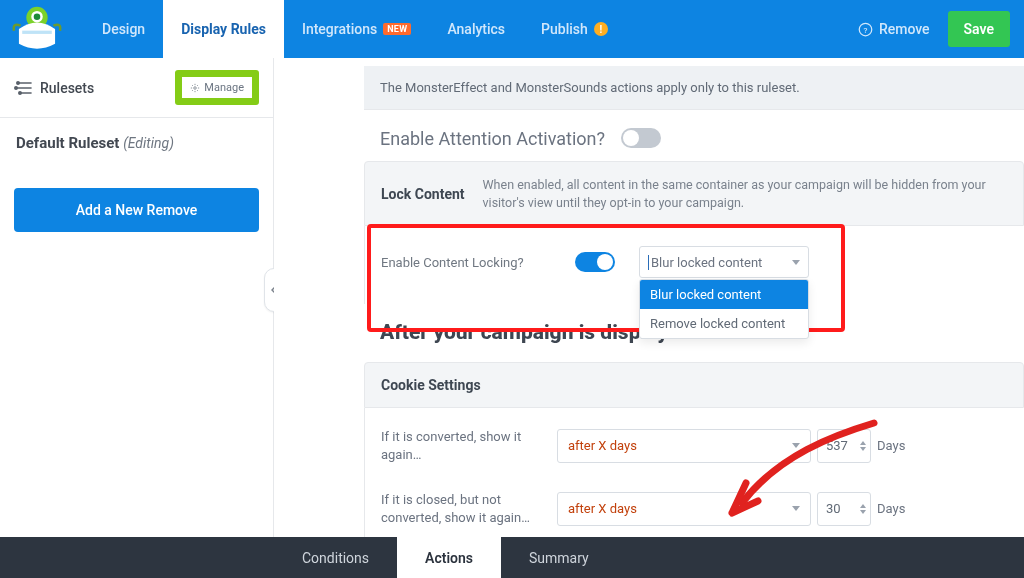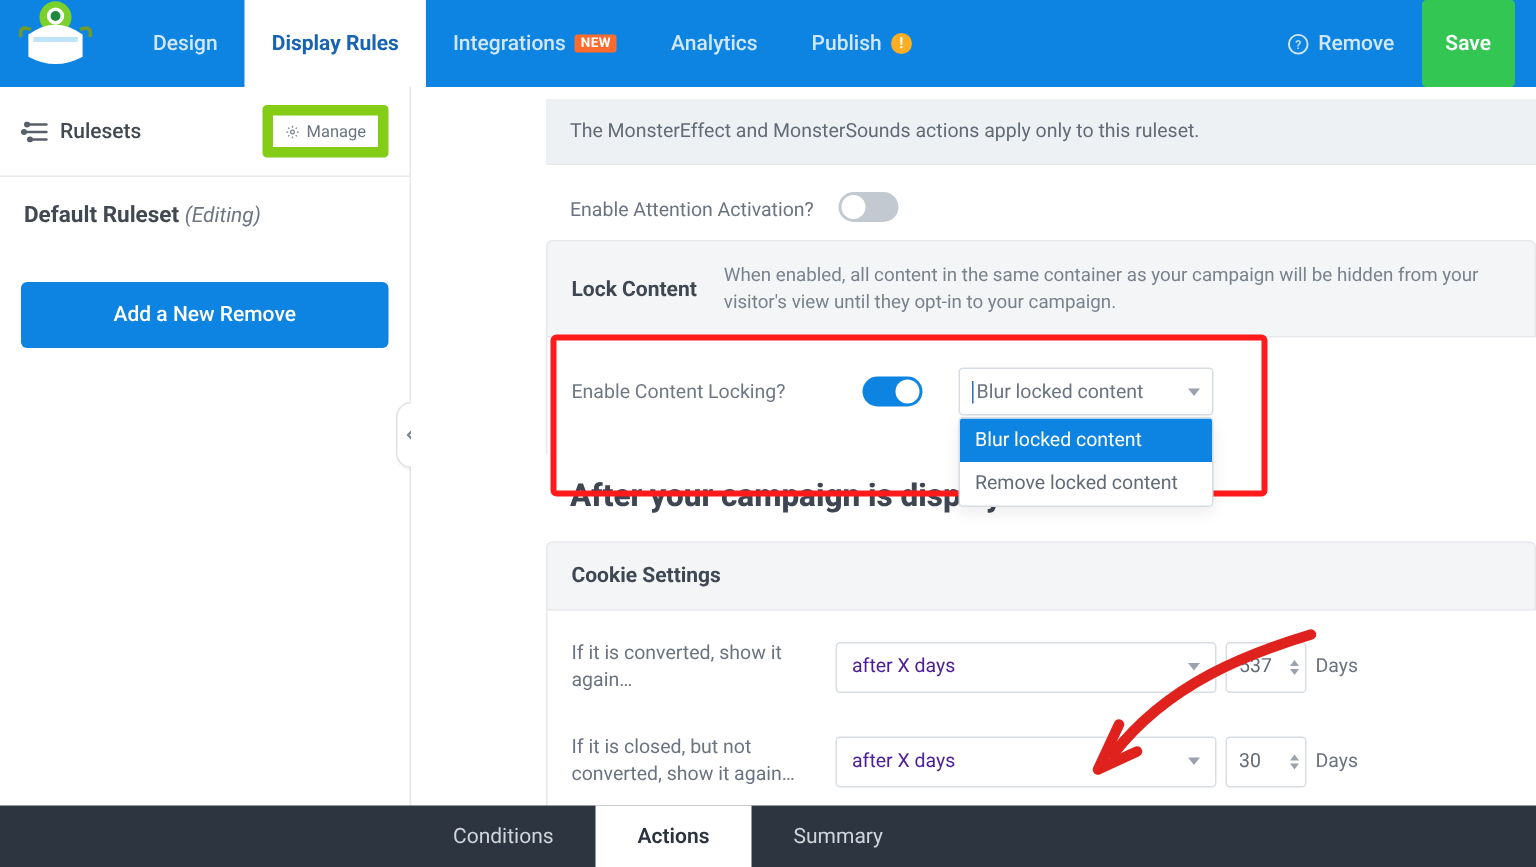--- a/index.html
+++ b/index.html
@@ -1,19 +1,19 @@
 <!DOCTYPE html>
 <html><head>
 <meta charset="utf-8">
 <style>
   * { box-sizing: border-box; margin: 0; padding: 0; font-family: -apple-system, BlinkMacSystemFont, "Segoe UI", Roboto, Helvetica, Arial, sans-serif; }
   html, body { width: 1024px; height: 578px; overflow: hidden; background: #fff; }
 
   
-  .topnav { height: 58px; background: #0d84e2; display: flex; padding: 0 14px 0 10px; color: #cfe5fb; font-size: 14px; }
+  .topnav { height: 58px; background: #0d84e2; display: flex; align-items: center; padding: 0 14px 0 10px; color: #cfe5fb; font-size: 14px; }
   .logo { width: 54px; height: 46px; margin-right: 20px; display:flex; align-items:center; justify-content:center; }
   .logo svg{display:block}
   .tabs { display: flex; align-items: stretch; height: 100%; }
   .tab-item { display: flex; align-items: center; padding: 0 18px; cursor: pointer; color: #d1e7fb; font-weight: 500; position:relative; }
   .tab-item.active { background: #fff; color: #1964b0; font-weight: 700; }
   .badge-new { background: #ff6a2d; color:#fff; font-size:9px; font-weight:700; padding:1px 4px; border-radius:2px; margin-left:6px; letter-spacing:.3px;}
   .badge-warn { display:inline-flex; width:14px; height:14px; border-radius:50%; background:#ffae22; color:#fff; font-size:10px; align-items:center; justify-content:center; margin-left:6px; font-weight:700;}
   .spacer { flex:1; }
   .support { display:flex; align-items:center; gap:6px; margin-right:18px; color:#d1e7fb; font-weight:500; cursor:pointer; }
   .save { background:#33c653; color:#fff; border:none; padding:10px 16px; border-radius:3px; font-size:14px; font-weight:600; cursor:pointer; }
@@ -27,21 +27,21 @@
   .manage-btn { border:7px solid #84cc16; color:#6b7582; background:#fff; font-size:11px; padding:4px 8px; border-radius:3px; cursor:pointer; display:flex; align-items:center; gap:4px;}
   .ruleset-name { padding:16px 16px; color:#424851; font-size:15px; font-weight:700; }
   .ruleset-name .editing{ font-weight:400; font-style:italic; color:#6e7681; font-size:14px;}
   .add-ruleset { margin:20px 14px; background:#0d84e2; color:#fff; border:none; padding:14px 10px; border-radius:4px; font-size:14px; font-weight:500; cursor:pointer; }
   .collapse-caret { position:absolute; right:-11px; top:210px; width:20px; height:44px; background:#fff; border:1px solid #e0e4e9; border-radius:10px 0 0 10px; display:flex; align-items:center; justify-content:center; color:#7b828c; cursor:pointer; font-size:11px; box-shadow:0 1px 2px rgba(0,0,0,.06);}
 
   
   .main { flex:1; padding:0; background:#fff; overflow:hidden; position:relative; }
   .narrow-col { padding-left:90px; padding-top:8px; }
   .info-strip { background:#eef1f4; color:#616a76; font-size:13px; padding:14px 16px; border-bottom:1px solid #e6e8eb; }
-  .row-line { display:flex; align-items:flex-end; gap:16px; padding:18px 0 12px 16px; font-size:13px; color:#6b7380; }
+  .row-line { display:flex; align-items:flex-start; gap:16px; padding:18px 0 12px 16px; font-size:18px; color:#6b7380; }
   .toggle { width:40px; height:20px; border-radius:10px; position:relative; cursor:pointer; }
   .toggle.off{ background:#c3c9d1; }
   .toggle.on{ background:#0d84e2; }
   .toggle::after{ content:""; position:absolute; width:16px; height:16px; background:#fff; border-radius:50%; top:2px; }
   .toggle.off::after{ left:2px; }
   .toggle.on::after{ right:2px; }
 
   .section-head { background:#f3f5f7; border:1px solid #e6e8eb; border-radius:4px 4px 0 0; padding:14px 16px; display:flex; gap:18px; align-items:center;}
   .section-head .title{ color:#3e4752; font-weight:700; font-size:14px; white-space:nowrap;}
   .section-head .desc{ color:#7a828d; font-size:12.5px; line-height:1.4;}
@@ -60,21 +60,21 @@
   .combo .menu .opt{ padding:7px 10px; font-size:13px; color:#616a76; cursor:pointer;}
   .combo .menu .opt.selected{ background:#0d84e2; color:#fff;}
   .tri-down{ width:0;height:0;border-left:4px solid transparent;border-right:4px solid transparent;border-top:5px solid #9aa2ad;}
 
   .h2 { color:#3e4651; font-size:21px; font-weight:800; padding:16px 0 18px 16px; }
 
   .cookie-head { background:#f3f5f7; border:1px solid #e6e8eb; padding:14px 16px; font-weight:700; color:#3e4752; font-size:14px; border-radius:4px 4px 0 0; }
   .cookie-body { border-left:1px solid #e6e8eb; padding:6px 0 10px 0;}
   .cookie-body .crow{ display:flex; align-items:center; gap:6px; padding:14px 16px; font-size:13px; color:#6b7380;}
   .cookie-body .crow .clabel{ width:170px; line-height:1.35;}
-  .sel { border:1px solid #d8dde3; border-radius:3px; height:34px; display:flex; align-items:center; justify-content:space-between; padding:0 10px; font-size:13px; color:#4c1d95; background:#fff; cursor:pointer; width:254px;}
+  .sel { border:1px solid #d8dde3; border-radius:3px; height:34px; display:flex; align-items:center; justify-content:space-between; padding:0 10px; font-size:13px; color:#c2410c; background:#fff; cursor:pointer; width:254px;}
   .numbox { border:1px solid #d8dde3; border-radius:3px; height:34px; width:54px; display:flex; align-items:center; padding:0 4px 0 8px; background:#fff; font-size:13px; color:#616a76;}
   .numbox .spin{ display:flex; flex-direction:column; margin-left:auto; gap:2px;}
   .numbox .spin span{ width:0;height:0;border-left:3px solid transparent;border-right:3px solid transparent;}
   .numbox .spin .up{border-bottom:4px solid #9aa2ad;}
   .numbox .spin .dn{border-top:4px solid #9aa2ad;}
   .unit{ color:#6b7380; font-size:13px;}
 
   
   .bottom-bar { position:absolute; left:0; right:0; bottom:0; height:41px; background:#2d3540; display:flex; align-items:stretch; color:#cfd5dc; font-size:14px;}
   .bottom-bar .gap{ width:274px; }

